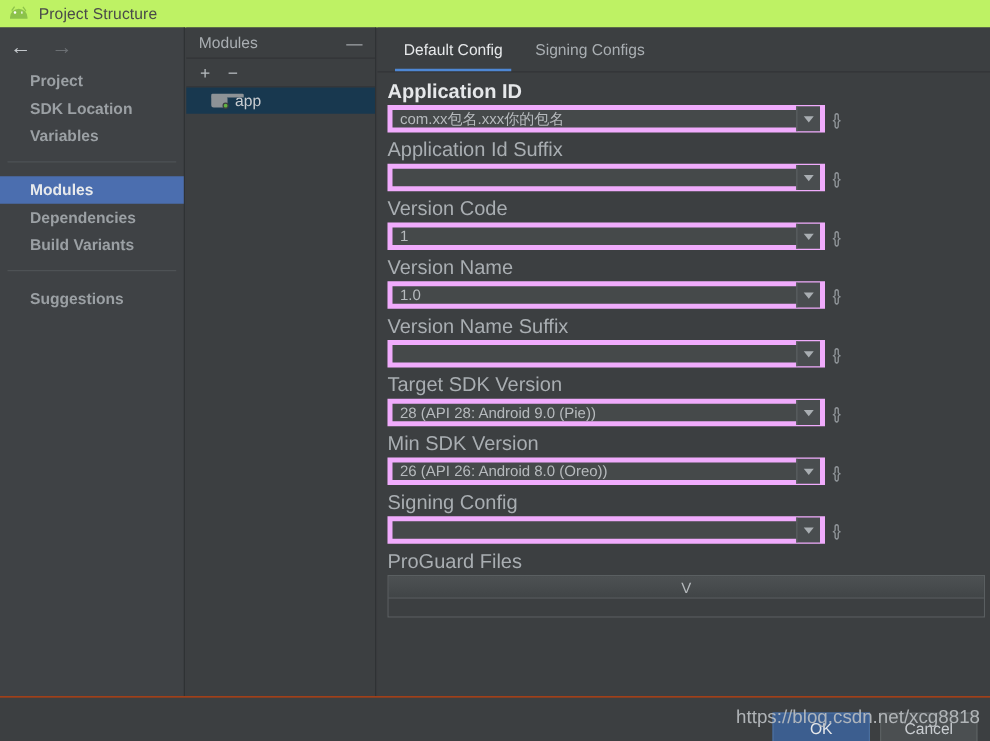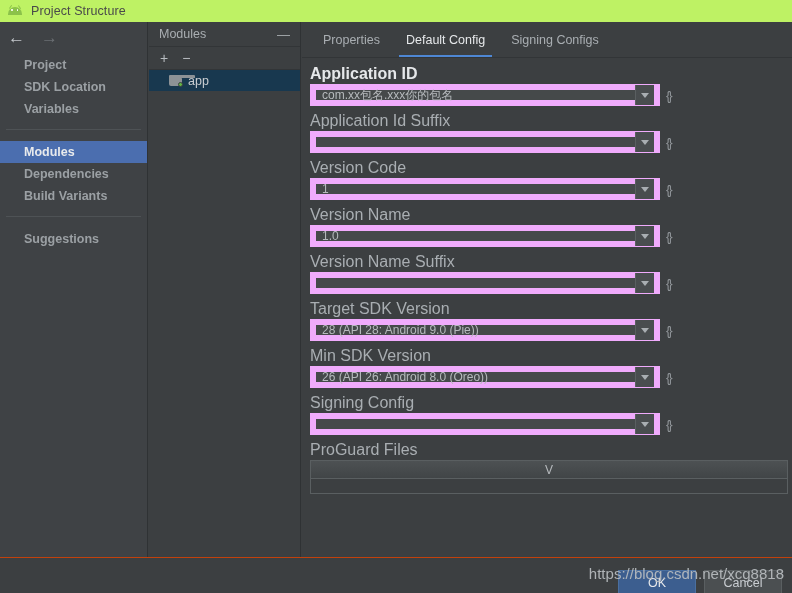--- a/index.html
+++ b/index.html
@@ -154,21 +154,21 @@
     font-size: 16px; color: #a9aeb2;
     margin-bottom: 3px; line-height: 15px;
     white-space: nowrap;
   }
   .field-label.strong { color: #e6e8ea; font-weight: bold; }
   .field-row { display: flex; align-items: center; gap: 6px; }
   .combo {
     position: relative;
     width: 350px; height: 22px;
     background: #45494a;
-    border: 6px solid #f0abfc;
+    border: 4px solid #f0abfc;
     display: flex; align-items: center;
   }
   .combo-value {
     flex: 1;
     padding-left: 6px;
     font-size: 12px; color: #b6babd;
     white-space: nowrap; overflow: hidden;
   }
   .combo-arrow-btn {
     width: 19px; height: 20px;
@@ -290,21 +290,20 @@
             <span class="dot"></span>
         </span>
         <span class="module-label">app</span>
       </div>
     </div>
   </div>
 
   <div id="main">
 
     <div id="tabs">
-      <div class="tab">Properties</div>
       <div class="tab active">Default Config</div>
       <div class="tab">Signing Configs</div>
     </div>
 
     <div id="form-scroll">
 
       <div class="field">
         <div class="field-label strong">Application ID</div>
         <div class="field-row">
           <div class="combo">

